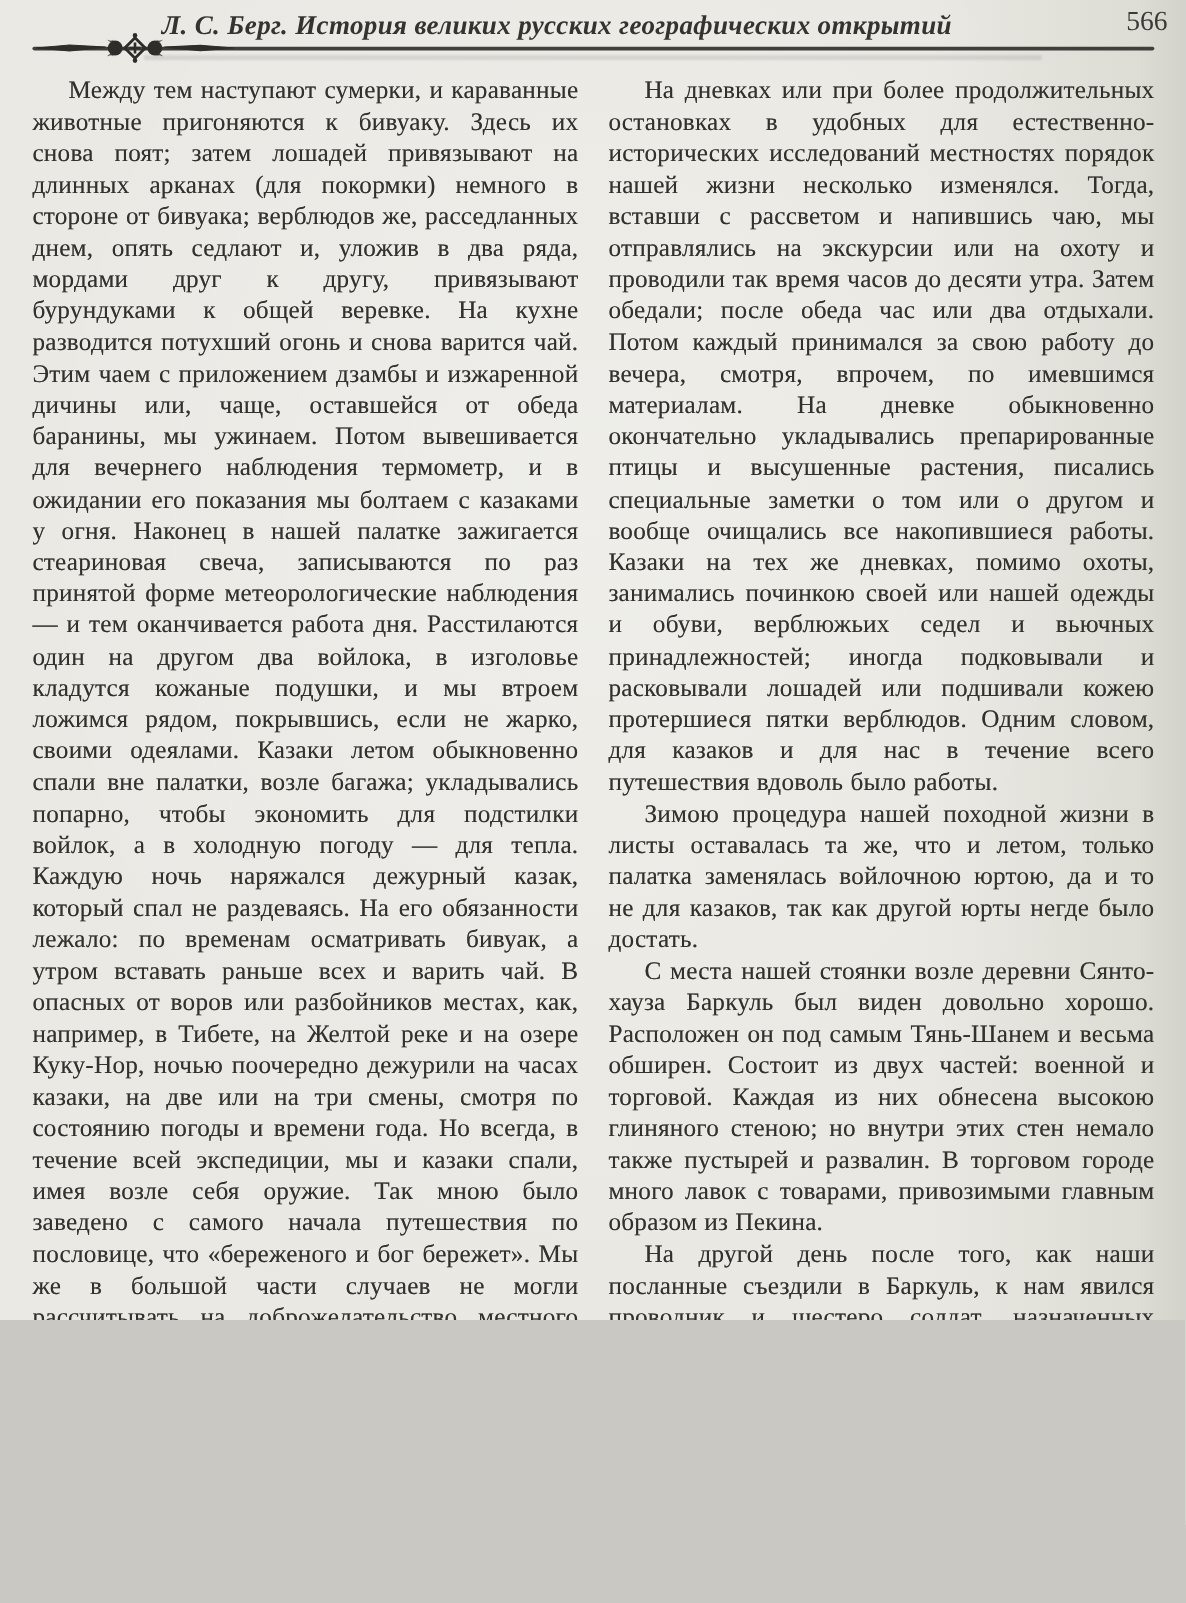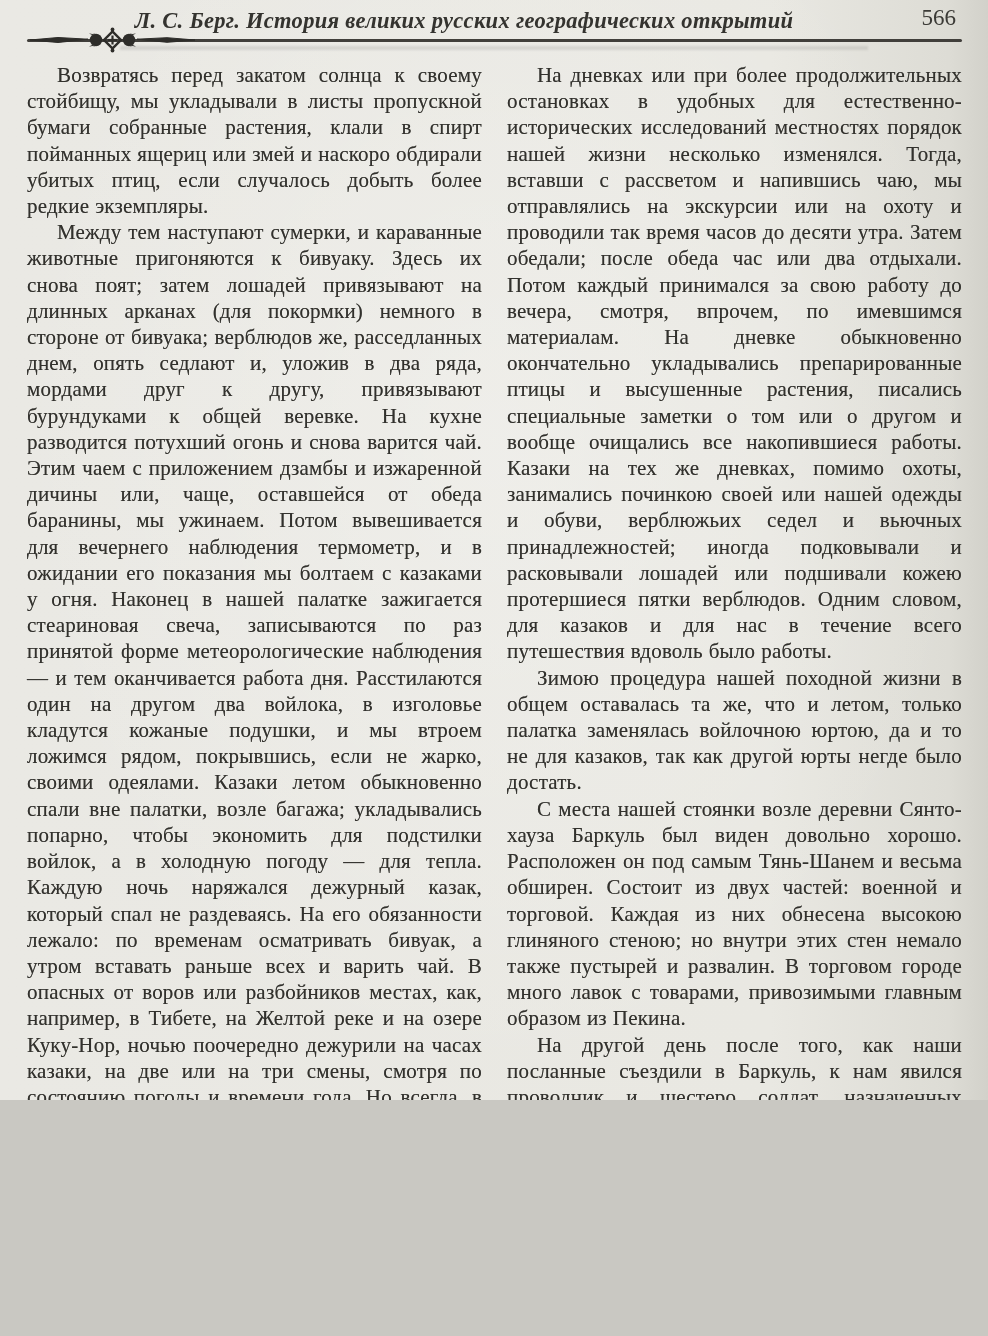--- a/index.html
+++ b/index.html
@@ -32,21 +32,21 @@
     top: 8px;
     text-align: center;
     font-style: italic;
     font-weight: bold;
     font-size: 22.5px;
     letter-spacing: 0.3px;
     color: #34332f;
   }
   .page-number {
     position: absolute;
-    right: 32px;
+    right: 15px;
     top: 5px;
     font-size: 23px;
     color: #3b3a36;
   }
   .header-rule {
     position: absolute;
     left: 27px;
     right: 26px;
     top: 39px;
     height: 3px;
@@ -120,25 +120,24 @@
 
         <circle cx="99" cy="18" r="6.2" stroke="none"></circle>
         <path d="M106 11 q-4 2 -6 0 q2 4 6 0 Z" stroke="none"></path>
         <path d="M106 25 q-4 -2 -6 0 q2 -4 6 0 Z" stroke="none"></path>
       </g>
     </svg>
   </div>
 
   <div class="columns">
     <div class="column">
-        <p class="para indent">Возвратясь перед закатом солнца к своему стойбищу, мы укладывали в листы пропускной бумаги собранные растения, клали в спирт пойманных ящериц или змей и наскоро обдирали убитых птиц, если случалось добыть более редкие экземпляры.</p>
         <p class="para indent">Между тем наступают сумерки, и караванные животные пригоняются к бивуаку. Здесь их снова поят; затем лошадей привязывают на длинных арканах (для покормки) немного в стороне от бивуака; верблюдов же, расседланных днем, опять седлают и, уложив в два ряда, мордами друг к другу, привязывают бурундуками к общей веревке. На кухне разводится потухший огонь и снова варится чай. Этим чаем с приложением дзамбы и изжаренной дичины или, чаще, оставшейся от обеда баранины, мы ужинаем. Потом вывешивается для вечернего наблюдения термометр, и в ожидании его показания мы болтаем с казаками у огня. Наконец в нашей палатке зажигается стеариновая свеча, записываются по раз принятой форме метеорологические наблюдения — и тем оканчивается работа дня. Расстилаются один на другом два войлока, в изголовье кладутся кожаные подушки, и мы втроем ложимся рядом, покрывшись, если не жарко, своими одеялами. Казаки летом обыкновенно спали вне палатки, возле багажа; укладывались попарно, чтобы экономить для подстилки войлок, а в холодную погоду — для тепла. Каждую ночь наряжался дежурный казак, который спал не раздеваясь. На его обязанности лежало: по временам осматривать бивуак, а утром вставать раньше всех и варить чай. В опасных от воров или разбойников местах, как, например, в Тибете, на Желтой реке и на озере Куку-Нор, ночью поочередно дежурили на часах казаки, на две или на три смены, смотря по состоянию погоды и времени года. Но всегда, в течение всей экспедиции, мы и казаки спали, имея возле себя оружие. Так мною было заведено с самого начала путешествия по пословице, что «береженого и бог бережет». Мы же в большой части случаев не могли рассчитывать на доброжелательство местного населения.</p>
         <p class="para indent">Когда предстоял большой безводный переход, что, впрочем, случалось довольно редко, тогда мы разделяли его пополам и в середине останавливались часа на два. Иногда же, чтобы избавиться от сильной жары или осенью при коротких днях, мы выступали с места после полудня и ночевали, пройдя половину пути или немного более; другая половина приходилась на следующий день. Воду</p>
       </div>
     <div class="column">
         <p class="para indent">На дневках или при более продолжительных остановках в удобных для естественно-исторических исследований местностях порядок нашей жизни несколько изменялся. Тогда, вставши с рассветом и напившись чаю, мы отправлялись на экскурсии или на охоту и проводили так время часов до десяти утра. Затем обедали; после обеда час или два отдыхали. Потом каждый принимался за свою работу до вечера, смотря, впрочем, по имевшимся материалам. На дневке обыкновенно окончательно укладывались препарированные птицы и высушенные растения, писались специальные заметки о том или о другом и вообще очищались все накопившиеся работы. Казаки на тех же дневках, помимо охоты, занимались починкою своей или нашей одежды и обуви, верблюжьих седел и вьючных принадлежностей; иногда подковывали и расковывали лошадей или подшивали кожею протершиеся пятки верблюдов. Одним словом, для казаков и для нас в течение всего путешествия вдоволь было работы.</p>
-        <p class="para indent">Зимою процедура нашей походной жизни в общем оставалась та же, что и летом, только палатка заменялась войлочною юртою, да и то не для казаков, так как другой юрты негде было достать.</p>
+        <p class="para indent">Зимою процедура нашей походной жизни в листы оставалась та же, что и летом, только палатка заменялась войлочною юртою, да и то не для казаков, так как другой юрты негде было достать.</p>
         <p class="para indent">С места нашей стоянки возле деревни Сянто-хауза Баркуль был виден довольно хорошо. Расположен он под самым Тянь-Шанем и весьма обширен. Состоит из двух частей: военной и торговой. Каждая из них обнесена высокою глиняного стеною; но внутри этих стен немало также пустырей и развалин. В торговом городе много лавок с товарами, привозимыми главным образом из Пекина.</p>
         <p class="para indent">На другой день после того, как наши посланные съездили в Баркуль, к нам явился проводник и шестеро солдат, назначенных провожать нас до Хами. Хотя нам и объяснили, что конвой из солдат означает почет, но для нас лично стократ покойнее и приятнее было бы следовать с одним только проводником. Солдаты составляли лишнюю обузу и невыносимо надоедали своим наглым любопытством и попрошайничеством. Притом, имея постоянно возле себя стольких соглядатаев, я не мог, как до сих пор при одном вожаке, делать съемку, которую необходимо про-</p>
       </div>
   </div>
 
 </div>
 
 </body></html>

